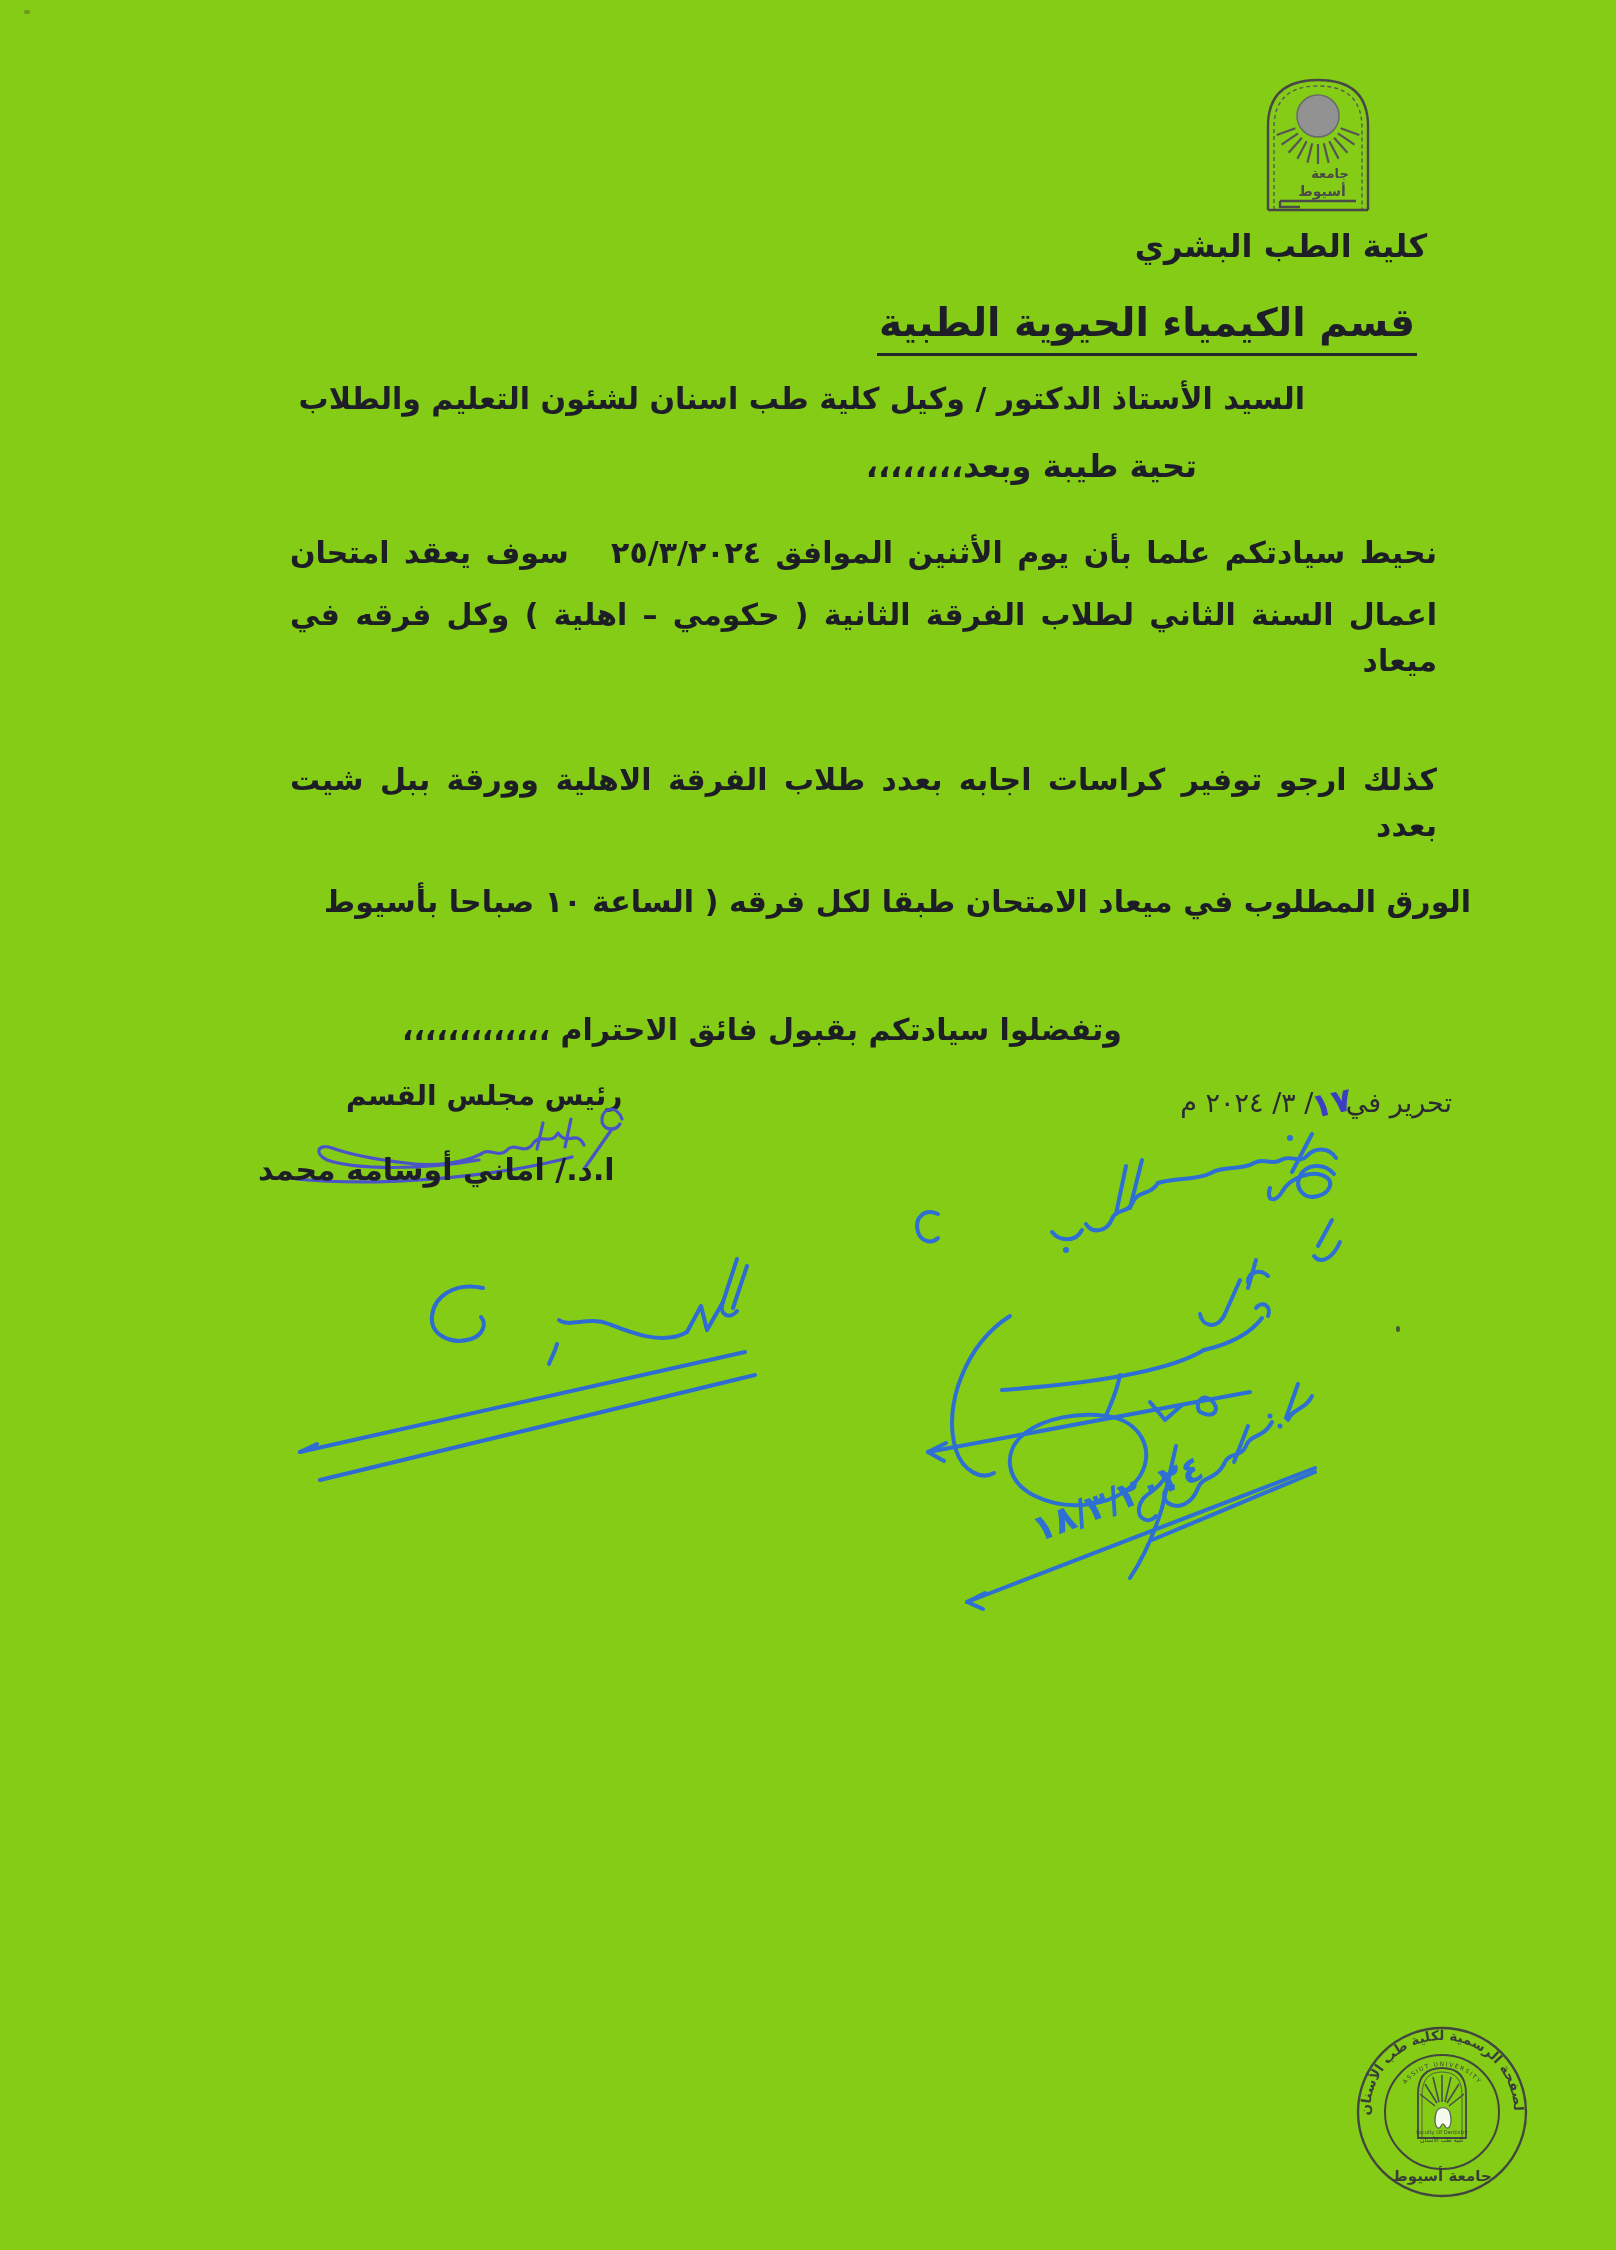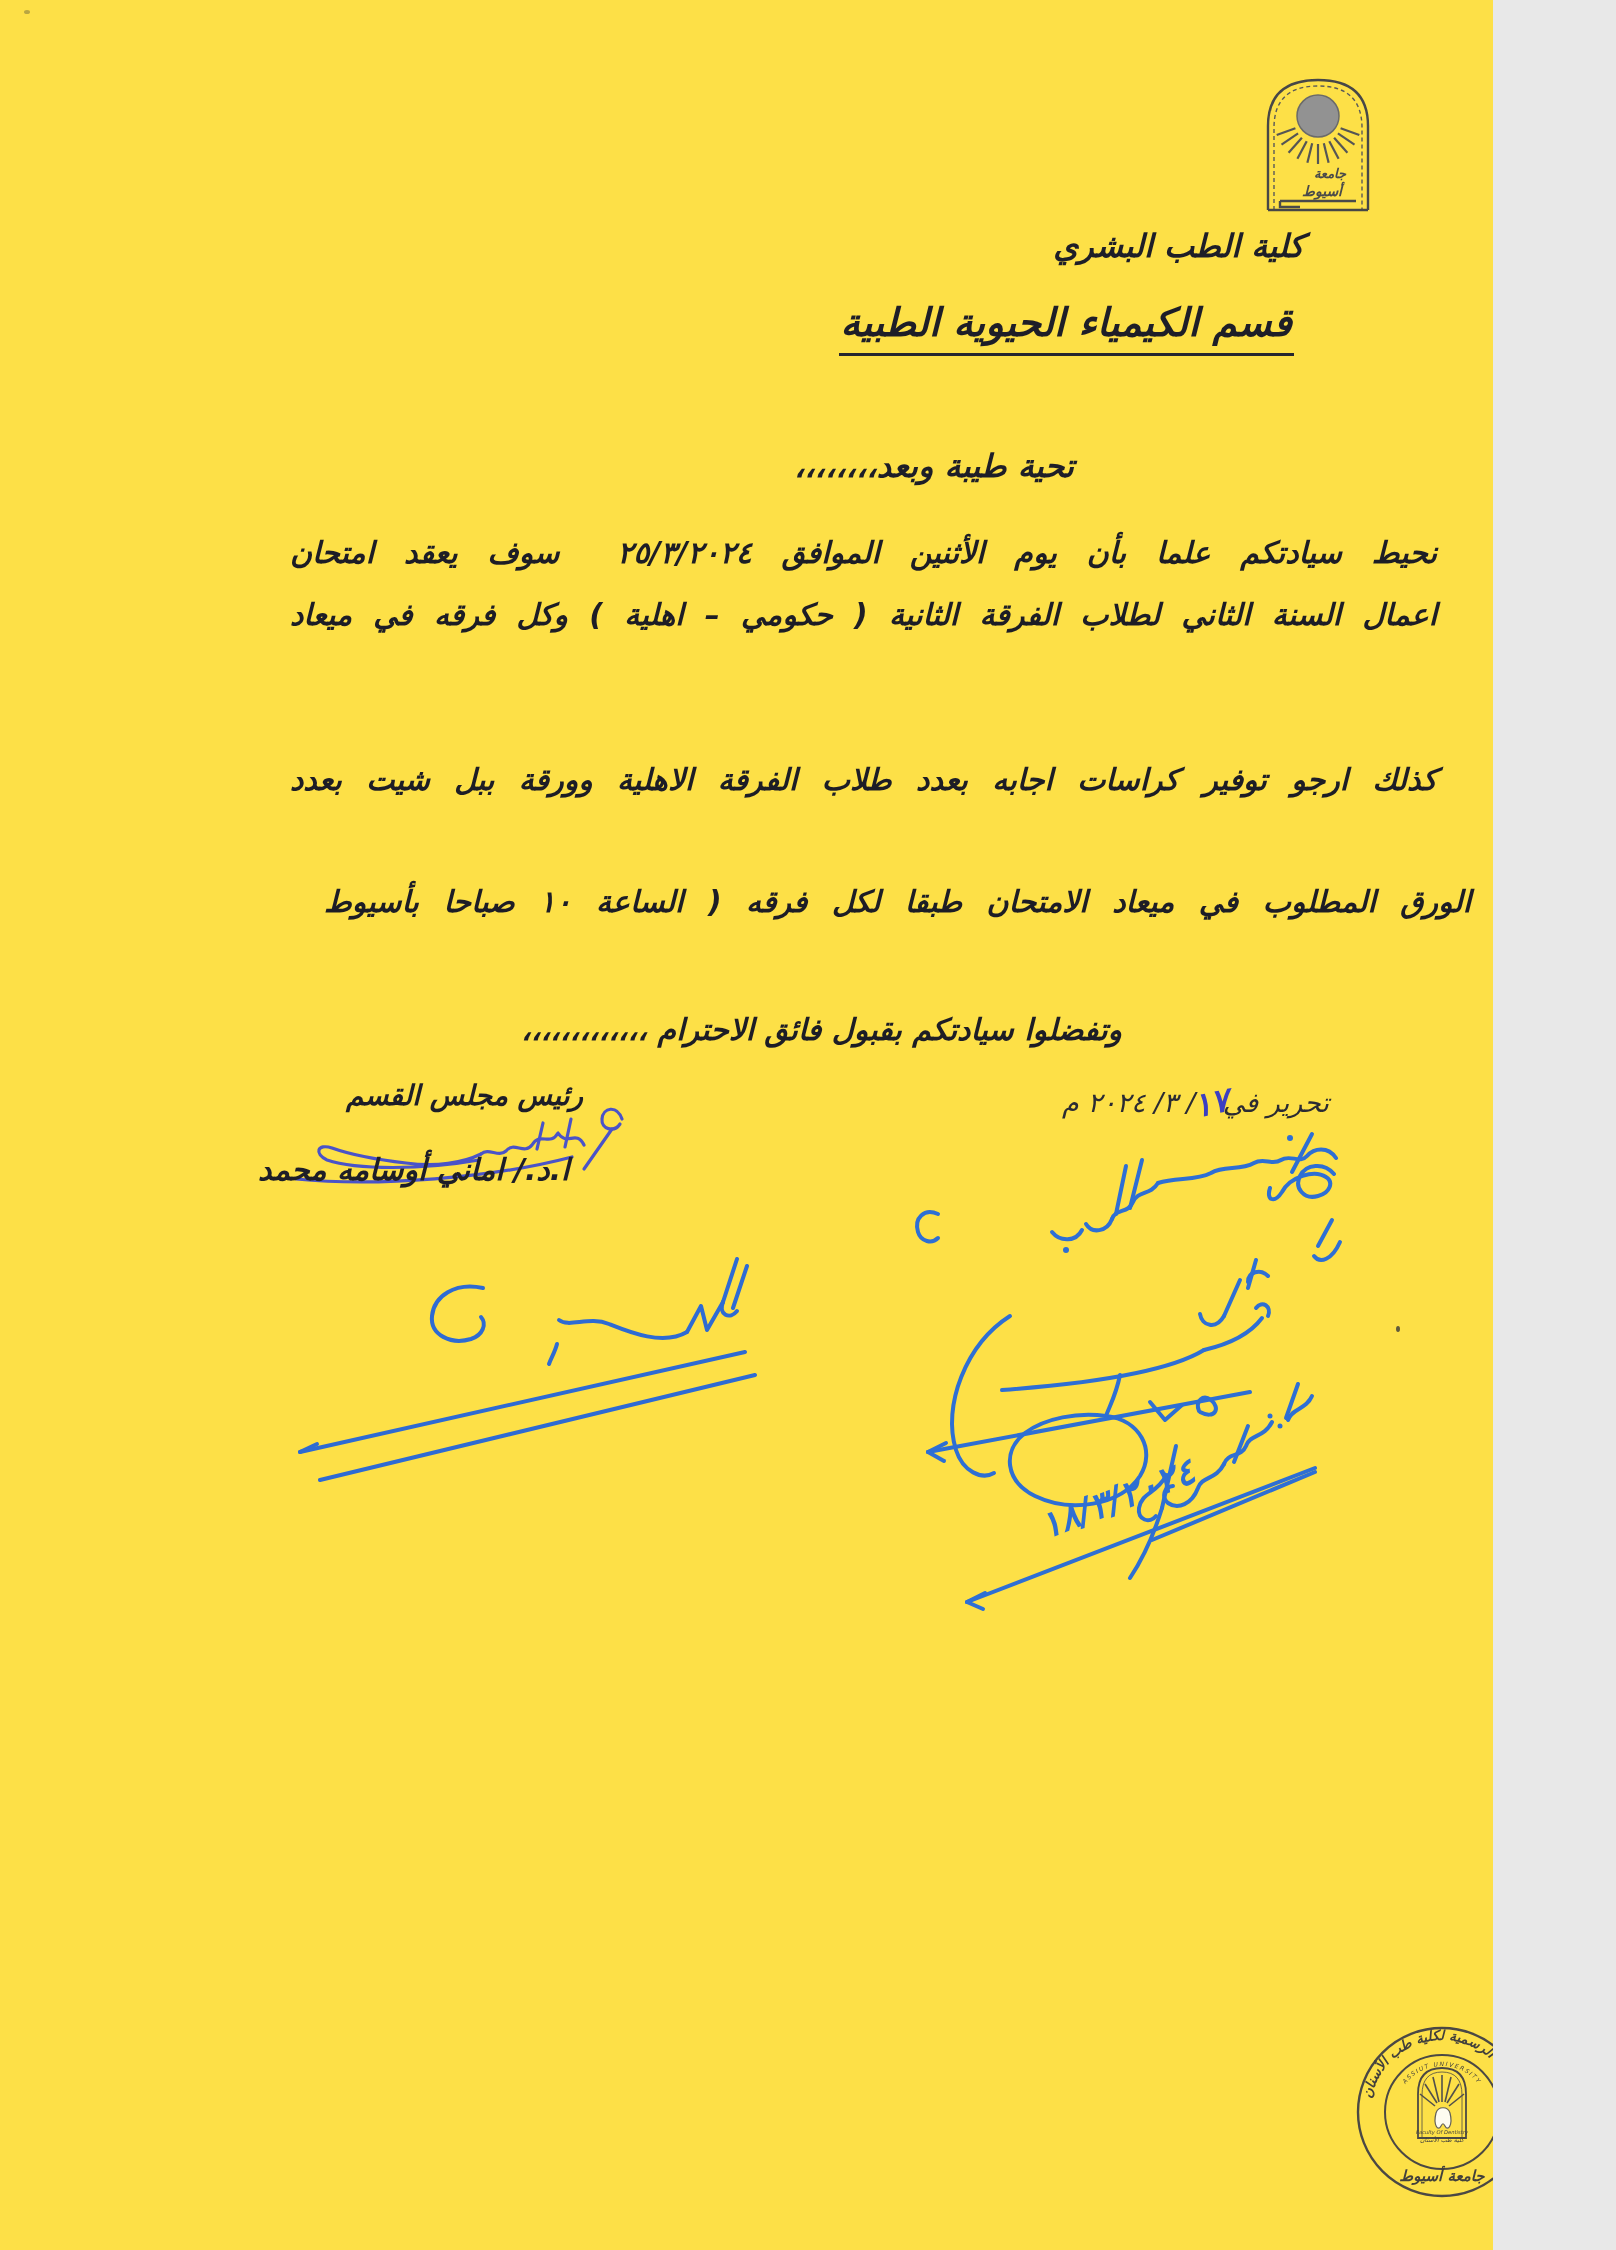--- a/index.html
+++ b/index.html
@@ -1,21 +1,20 @@
 <!DOCTYPE html>
 <html lang="ar"><head>
 <meta charset="utf-8">
 <style>
   html,body{margin:0;padding:0;background:#e8e8e8;}
   .page{
-    position:relative; width:1493px; height:2250px;
-    background:#fde047; overflow:hidden;
+    position:relative; width:1616px; height:2250px;
+    background:#84cc16; overflow:hidden;
     font-family:"DejaVu Sans", sans-serif;
     color:#1e1e28;
-    font-style:italic;
   }
   .abs{position:absolute;}
   .rtl{direction:rtl; unicode-bidi:embed;text-align:right;}
   .b{font-weight:bold;}
 
   
   .faculty{right:189px; top:227px; font-size:32px; white-space:nowrap;}
   .dept{right:199px; top:300px; font-size:39px; white-space:nowrap;
         border-bottom:3px solid #26262e; padding:0 2px 8px 2px;}
   .addressee{right:311px; top:381px; font-size:30px; white-space:nowrap;}
@@ -76,20 +75,21 @@
       <line x1="36.1" y1="59.4" x2="19.5" y2="70.6"></line>
       <line x1="33.4" y1="54.2" x2="14.7" y2="61.0"></line>
     </g>
     <text x="68" y="104" text-anchor="middle" font-size="13" font-weight="bold" fill="#4a4a4a">جامعة</text>
     <text x="60" y="122" text-anchor="middle" font-size="14" font-weight="bold" fill="#4a4a4a">أسيوط</text>
     <path d="M18,127 H94 M18,127 V133 H38" fill="none" stroke="#4a4a4a" stroke-width="2.4"></path>
   </svg>
 
   <div class="abs rtl b faculty">كلية الطب البشري</div>
   <div class="abs rtl b dept">قسم الكيمياء الحيوية الطبية</div>
+  <div class="abs rtl b addressee">السيد الأستاذ الدكتور / وكيل كلية طب اسنان لشئون التعليم والطلاب</div>
   <div class="abs rtl b greeting">تحية طيبة وبعد،،،،،،،،</div>
 
   <div class="abs body-block">
     <div class="bline just p1l1"><span>نحيط سيادتكم علما بأن يوم الأثنين الموافق </span><span class="num">٢٥/٣/٢٠٢٤</span><span> سوف يعقد امتحان</span></div>
     <div class="bline just p1l2">اعمال السنة الثاني لطلاب الفرقة الثانية ( حكومي – اهلية ) وكل فرقه في ميعاد</div>
     <div class="bline just p2l1">كذلك ارجو توفير كراسات اجابه بعدد طلاب الفرقة الاهلية وورقة ببل شيت بعدد</div>
     <div class="bline just p2l3">الورق المطلوب في ميعاد الامتحان طبقا لكل فرقه ( الساعة ١٠ صباحا بأسيوط</div>
     <div class="bline closing">وتفضلوا سيادتكم بقبول فائق الاحترام ،،،،،،،،،،،،،</div>
   </div>
 

